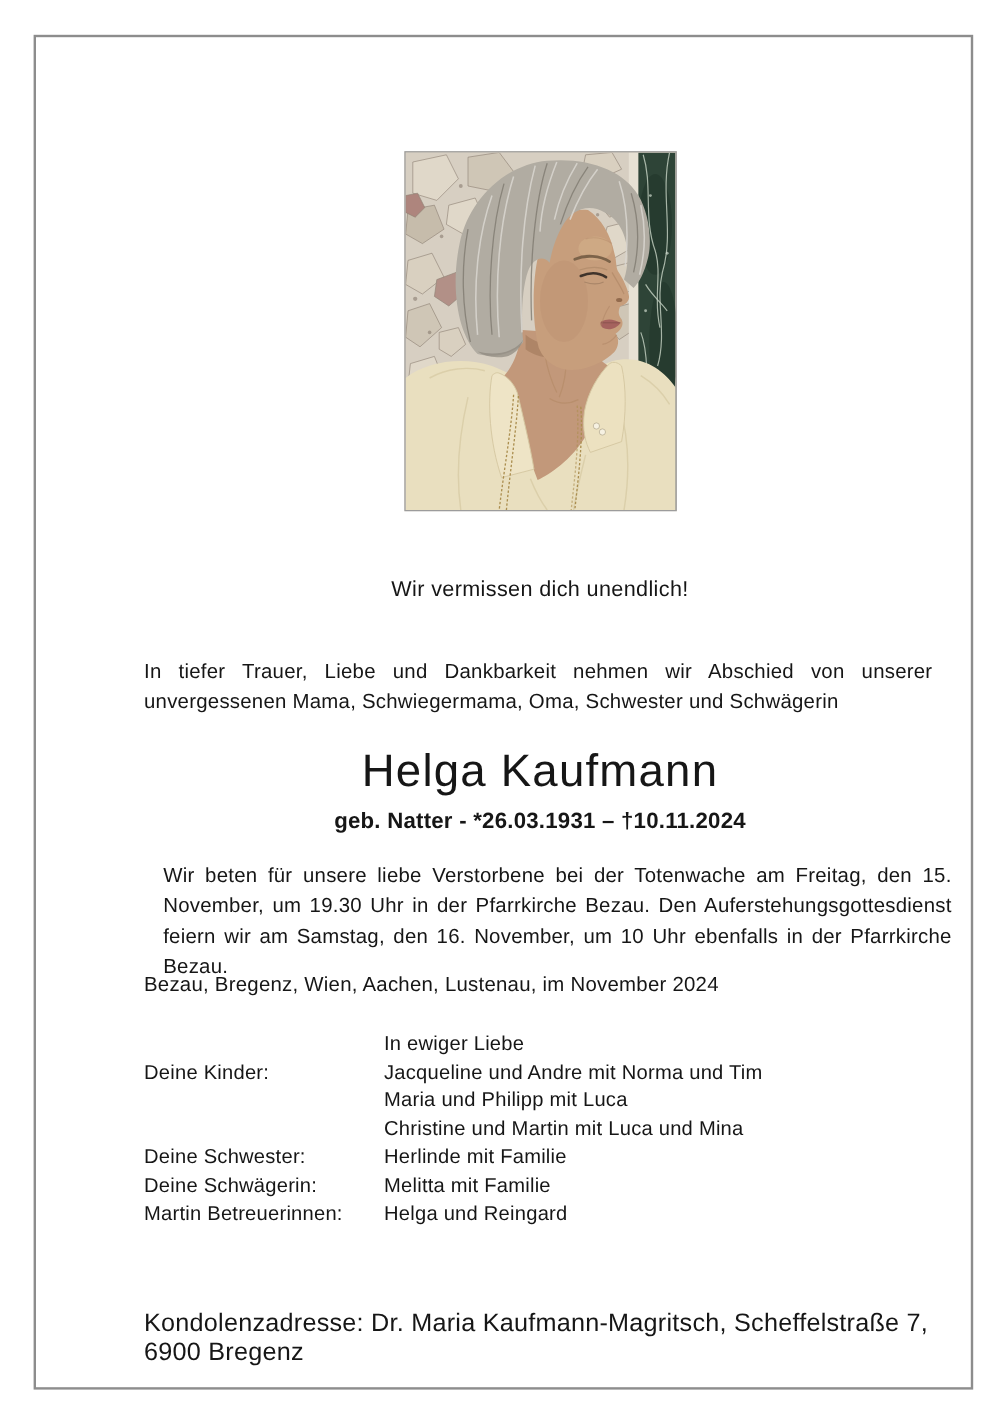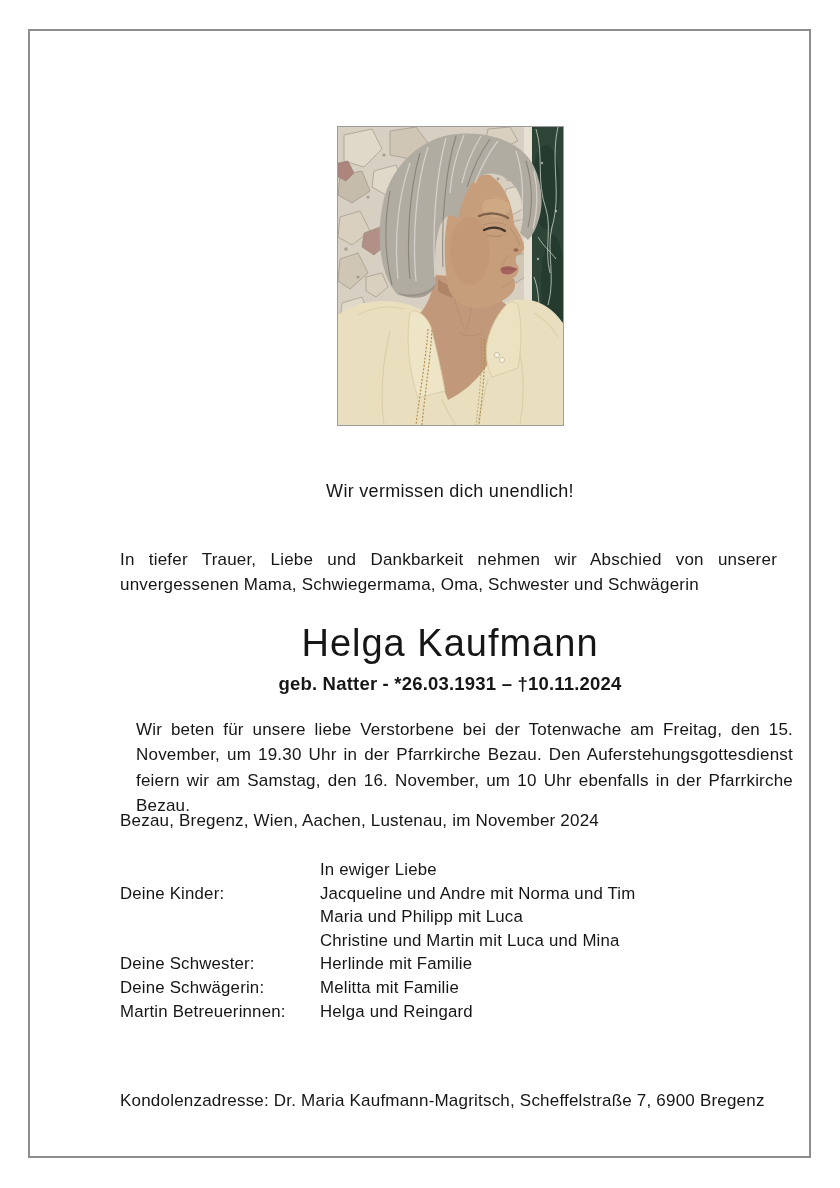--- a/index.html
+++ b/index.html
@@ -40,21 +40,21 @@
   .places{
     position:absolute;left:90px;top:780px;width:660px;font-size:17px;letter-spacing:.2px;
   }
   .family{
     position:absolute;left:90px;top:827px;width:670px;font-size:16.8px;letter-spacing:.2px;
   }
   .frow{display:flex;line-height:23.6px;}
   .flabel{flex:0 0 200px;}
   .fval{flex:1;}
   .condolence{
-    position:absolute;left:90px;top:1060px;width:680px;font-size:17px;letter-spacing:.2px;
+    position:absolute;left:90px;top:1060px;width:680px;font-size:21px;letter-spacing:.2px;
   }
   b{font-weight:400;}
 </style>
 </head>
 <body>
 
 <div class="frame">
 
   <div class="photo">
     <svg width="225" height="298" viewBox="0 0 225 298" xmlns="http://www.w3.org/2000/svg">

